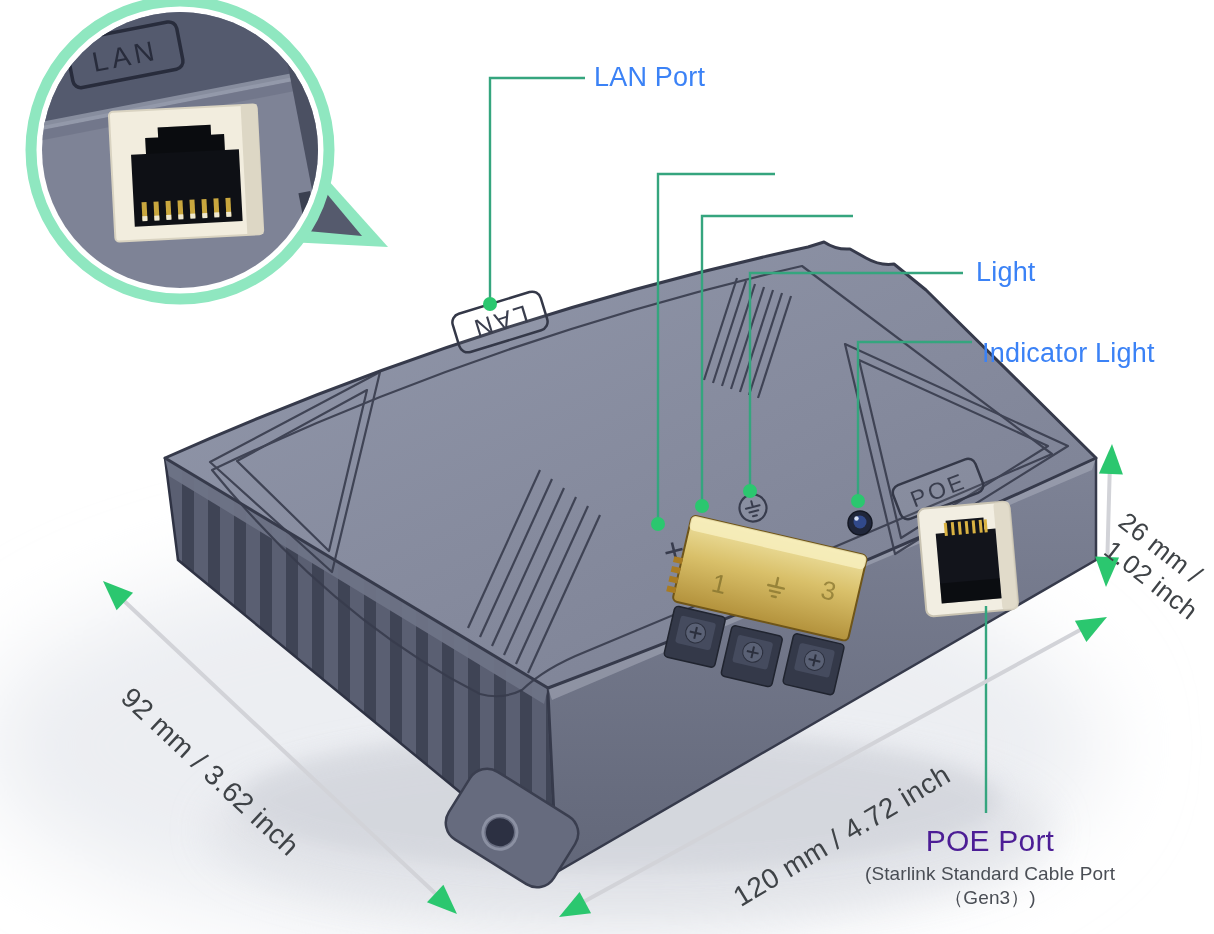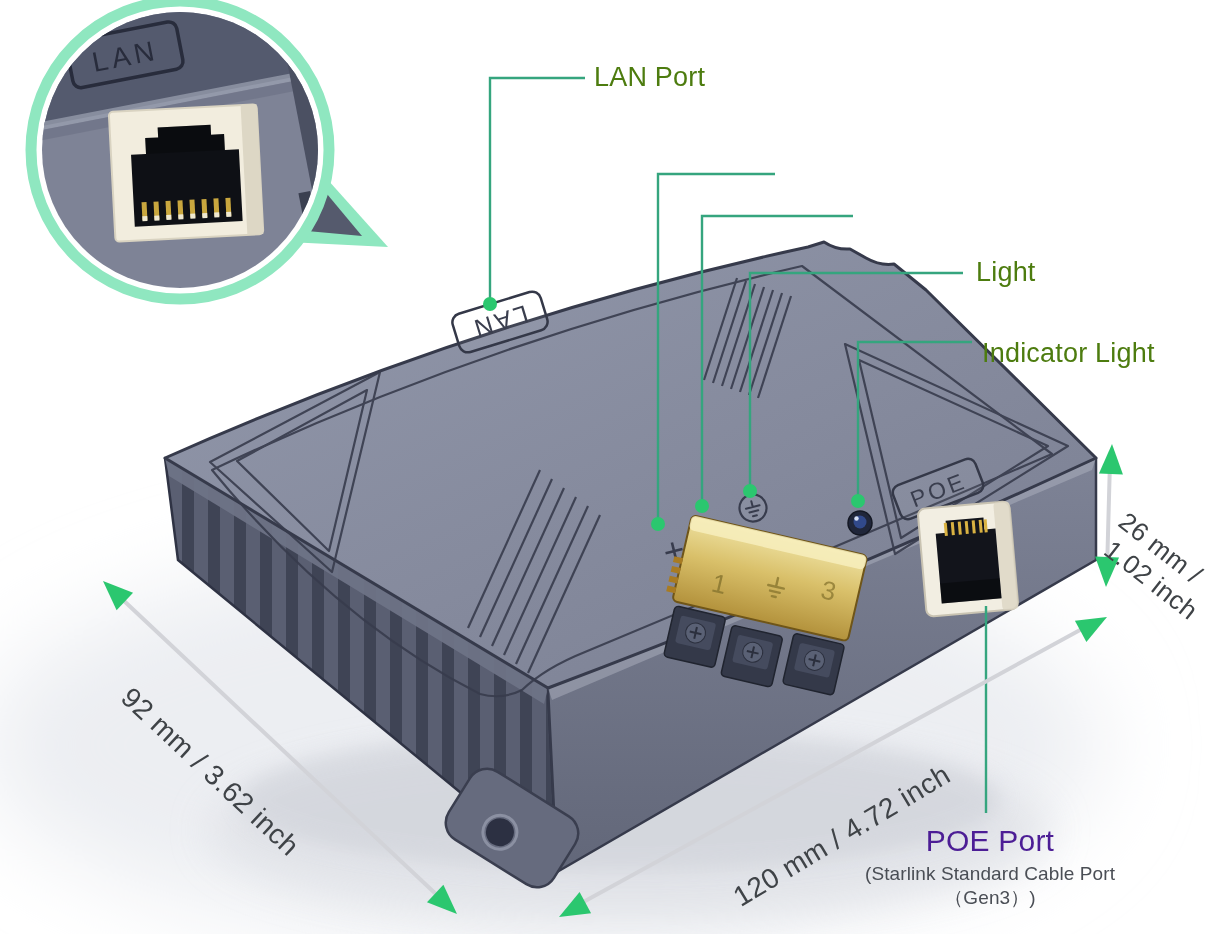--- a/index.html
+++ b/index.html
@@ -2,21 +2,21 @@
 <html><head>
 <meta charset="utf-8">
 <style>
   html,body{margin:0;padding:0;background:#ffffff;}
   .stage{
     position:relative;width:1214px;height:934px;overflow:hidden;background:#ffffff;
     font-family:"Liberation Sans", sans-serif;
   }
   .art{position:absolute;left:0;top:0;width:1214px;height:934px;}
   .callout{
-    position:absolute;font-size:27px;color:#4d7c0f;white-space:nowrap;line-height:30px;
+    position:absolute;font-size:27px;color:#3b82f6;white-space:nowrap;line-height:30px;
     letter-spacing:.2px;
   }
   .poe-block{position:absolute;left:820px;top:824px;width:340px;text-align:center;}
   .poe-title{font-size:30px;color:#4c1d95;line-height:34px;letter-spacing:.2px;}
   .poe-sub{font-size:19px;color:#4a4e55;line-height:24px;margin-top:4px;letter-spacing:.1px;}
   .dim{
     position:absolute;font-size:28px;color:#3f4347;white-space:nowrap;letter-spacing:.5px;
   }
   .dim-92{left:60px;top:756px;width:300px;text-align:center;transform:rotate(43deg);}
   .dim-120{left:672px;top:820px;width:340px;text-align:center;transform:rotate(-31deg);}

